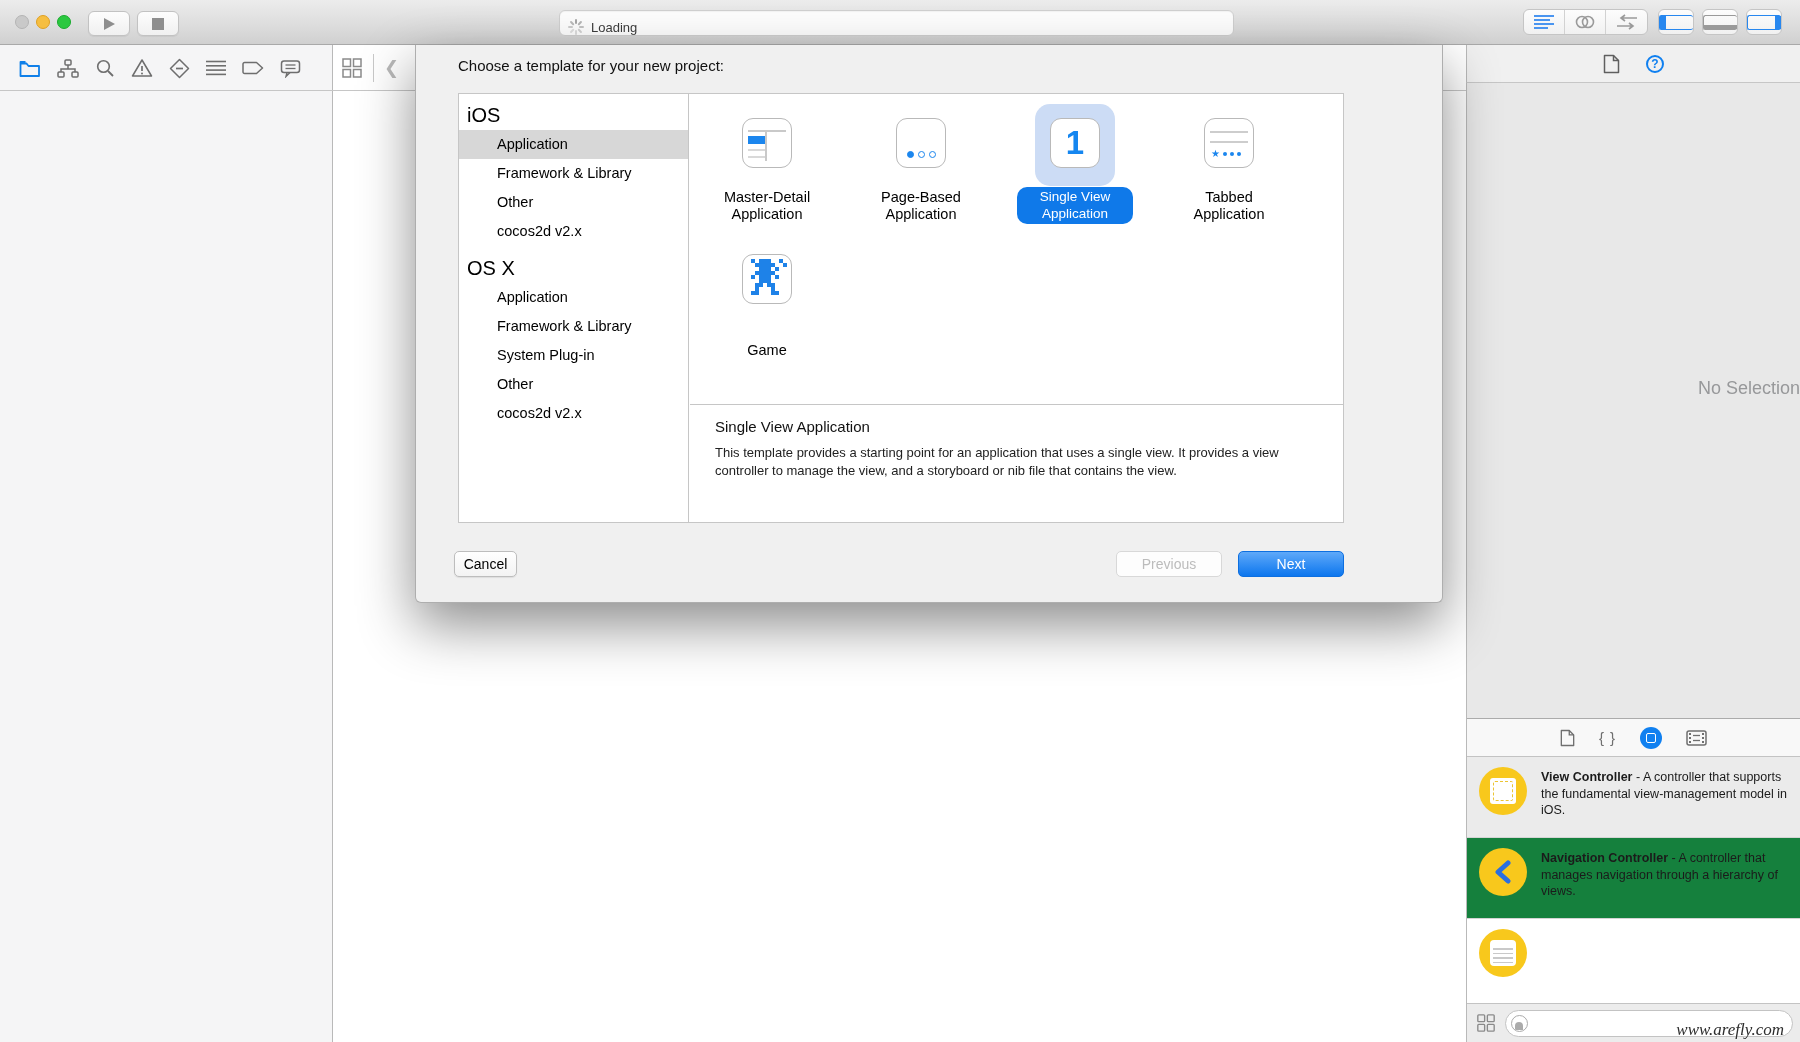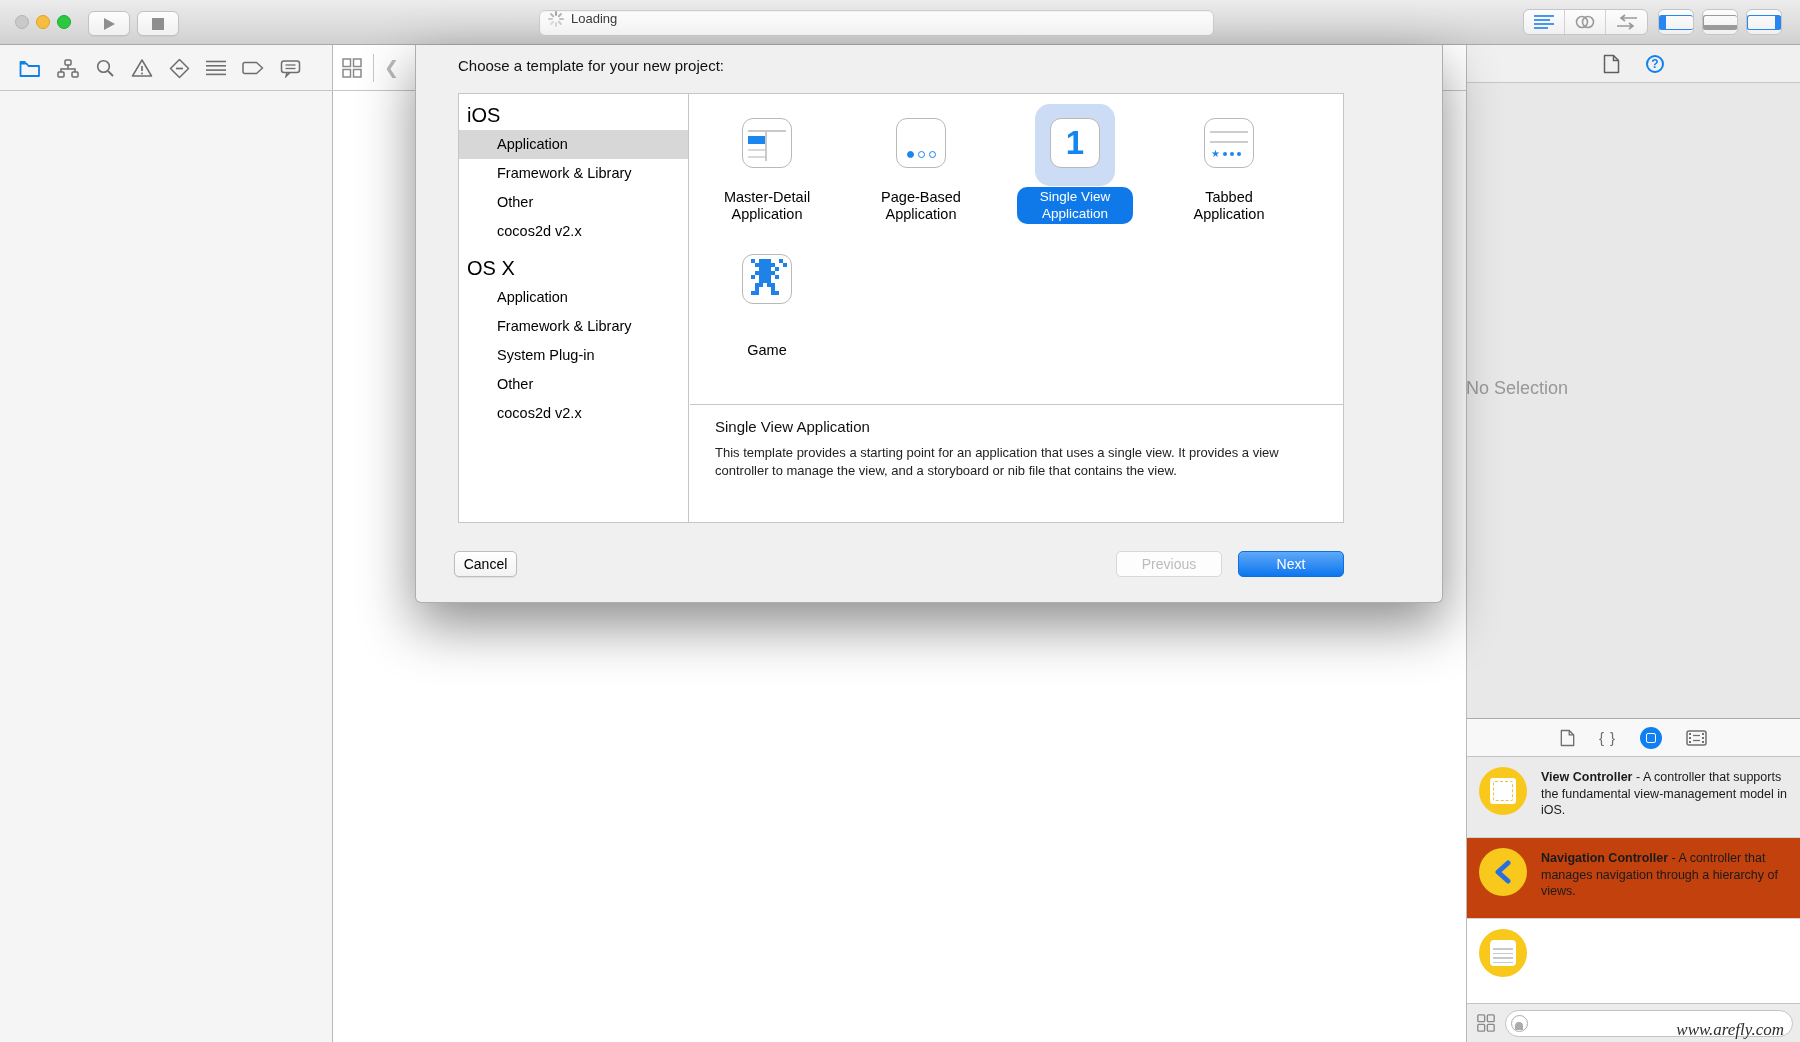--- a/index.html
+++ b/index.html
@@ -13,23 +13,23 @@
     background:linear-gradient(180deg,#ececec 0%,#dcdcdc 60%,#d0d0d0 100%);
     border-bottom:1px solid #a9a9a9; z-index:10; }
   .tl { width:14px; height:14px; border-radius:50%; top:15px; }
   .tl.gray  { background:#c9c9c9; border:1px solid #b4b4b4; }
   .tl.yellow{ background:#f6be40; border:1px solid #dfa023; }
   .tl.green { background:#2bc840; border:1px solid #1aab2e; }
   .tbtn { top:11px; height:25px; border-radius:6px; border:1px solid #c2c2c2;
     background:linear-gradient(180deg,#fdfdfd,#f0f0f0);
     box-shadow:0 1px 1px rgba(0,0,0,.06);
     display:flex; align-items:center; justify-content:center; }
-  #status-bar { left:539px; top:10px; width:675px; height:26px;
+  #status-bar { left:559px; top:10px; width:675px; height:26px;
     background:#fdfdfd; border:1px solid #cfcfcf; border-radius:6px;
-    display:flex; align-items:flex-start; padding-left:8px; gap:7px;
+    display:flex; align-items:flex-end; padding-left:8px; gap:7px;
     box-shadow:inset 0 1px 1px rgba(0,0,0,.04); }
   #status-bar span { font-size:13px; color:#3c3c3c; }
   .spinner { width:16px; height:16px; position:relative; }
   .spinner i { position:absolute; left:7px; top:0; width:2px; height:5px;
     background:#9d9d9d; border-radius:1px; transform-origin:1px 8px; }
   .seg { top:9px; height:26px; background:linear-gradient(180deg,#fdfdfd,#f1f1f1);
     border:1px solid #c5c5c5; border-radius:6px; display:flex; }
   .seg > div { width:41px; display:flex; align-items:center; justify-content:center;
     border-right:1px solid #d2d2d2; }
   .seg > div:last-child { border-right:none; }
@@ -50,21 +50,21 @@
   #jumpbar { left:333px; top:45px; width:200px; height:46px; display:flex;
     align-items:center; gap:10px; padding-left:8px; }
   .chev { font-size:18px; color:#b9b9b9; font-weight:bold; }
 
   
   #inspector { left:1466px; top:45px; width:334px; height:997px; background:#e8e8e8;
     border-left:1px solid #b9b9b9; }
   #insp-bar { left:1466px; top:45px; width:334px; height:38px; background:#f0f0f0;
     border-bottom:1px solid #c6c6c6; border-left:1px solid #b9b9b9;
     display:flex; align-items:center; justify-content:center; gap:26px; }
-  #no-selection { left:1466px; top:378px; width:334px; text-align:left;
+  #no-selection { left:1466px; top:378px; width:334px; text-align:right;
     font-size:18px; color:#97989a; }
   .help-ico { width:18px; height:18px; border:2px solid #1080f0; border-radius:50%;
     color:#1080f0; font-size:12px; font-weight:bold; text-align:center; line-height:14px; }
 
   
   #lib-tabs { left:1467px; top:718px; width:333px; height:39px; background:#f8f8f8;
     border-top:1px solid #ababab; border-bottom:1px solid #c3c3c3;
     display:flex; align-items:center; justify-content:center; gap:24px; }
   .obj-ico { width:22px; height:22px; border-radius:50%; background:#1080f0;
     display:flex; align-items:center; justify-content:center; }
@@ -326,21 +326,21 @@
   <div class="ycircle">
     <div class="vc-sq">
         <div class="dash"></div>
       </div>
   </div>
   <div class="lib-text">
     <b>View Controller</b><span> - A controller that supports the fundamental view-management model in iOS.</span>
   </div>
 </div>
 
-<div class="abs lib-item" style="top:838px;height:81px;background:#c2410c;border-bottom:1px solid #d4d4d4">
+<div class="abs lib-item" style="top:838px;height:81px;background:#15803d;border-bottom:1px solid #d4d4d4">
   <div class="ycircle">
     <svg width="20" height="24" viewBox="0 0 20 24">
         <path d="M15 3 L5 12 L15 21" fill="none" stroke="#2a6fe0" stroke-width="5" stroke-linecap="round" stroke-linejoin="round"></path>
       </svg>
   </div>
   <div class="lib-text">
     <b>Navigation Controller</b><span> - A controller that manages navigation through a hierarchy of views.</span>
   </div>
 </div>
 

